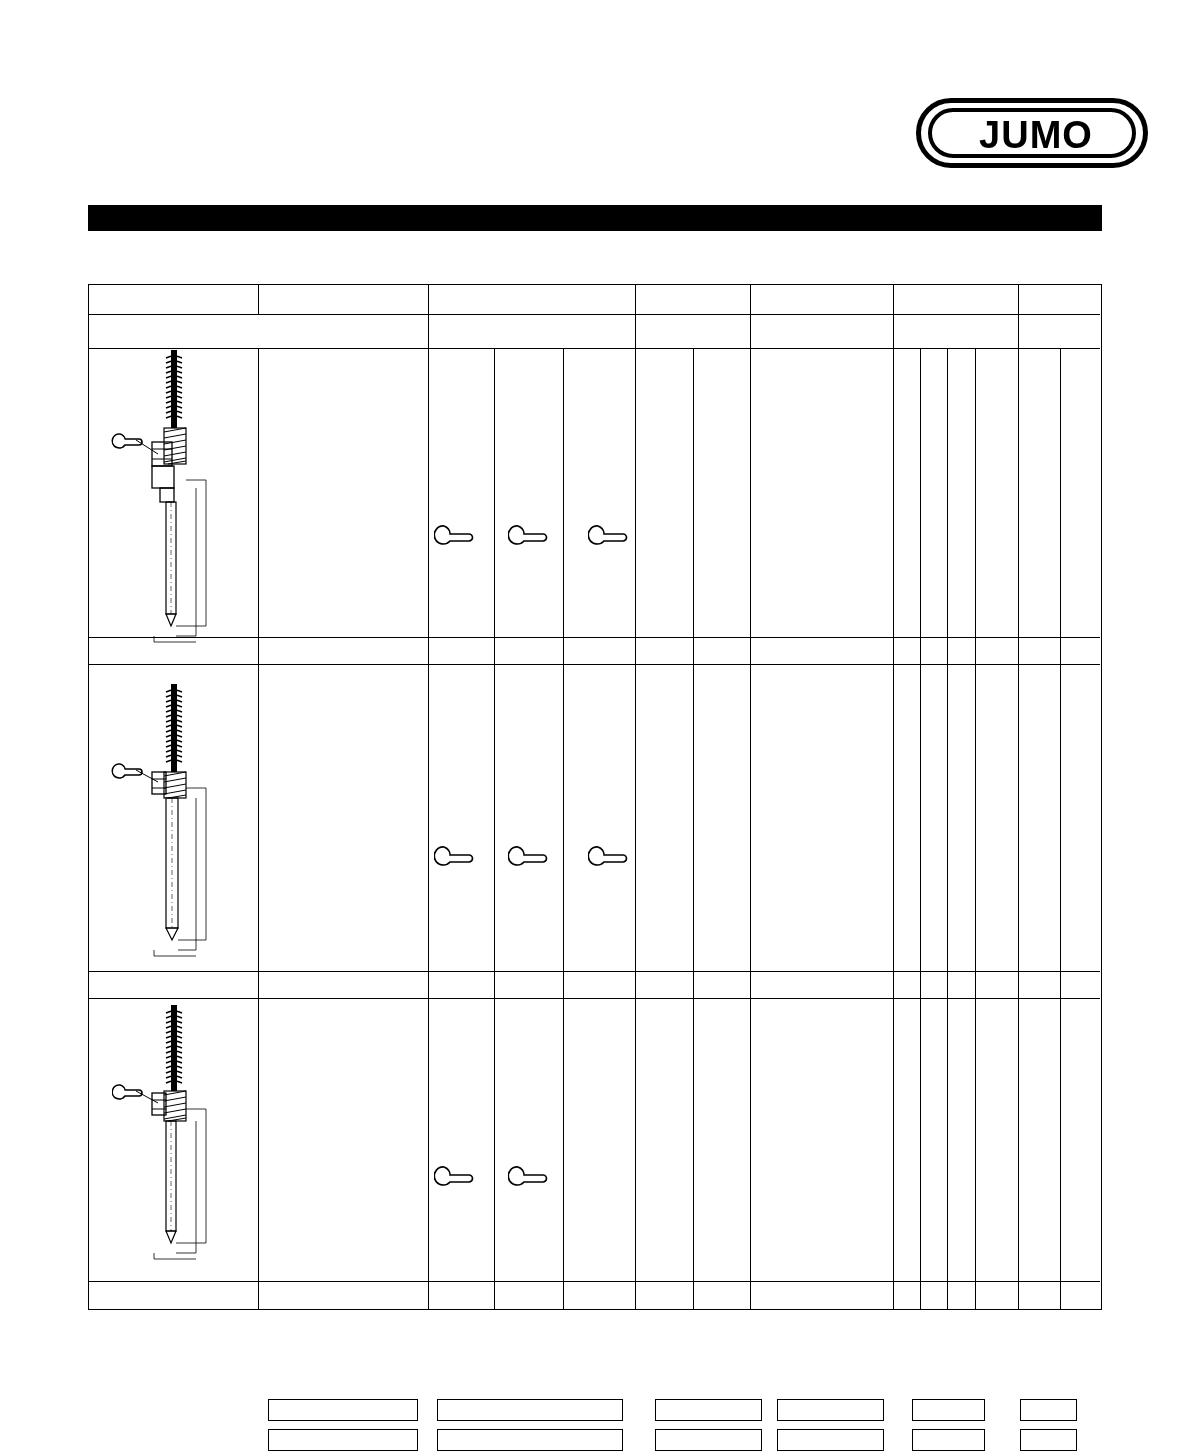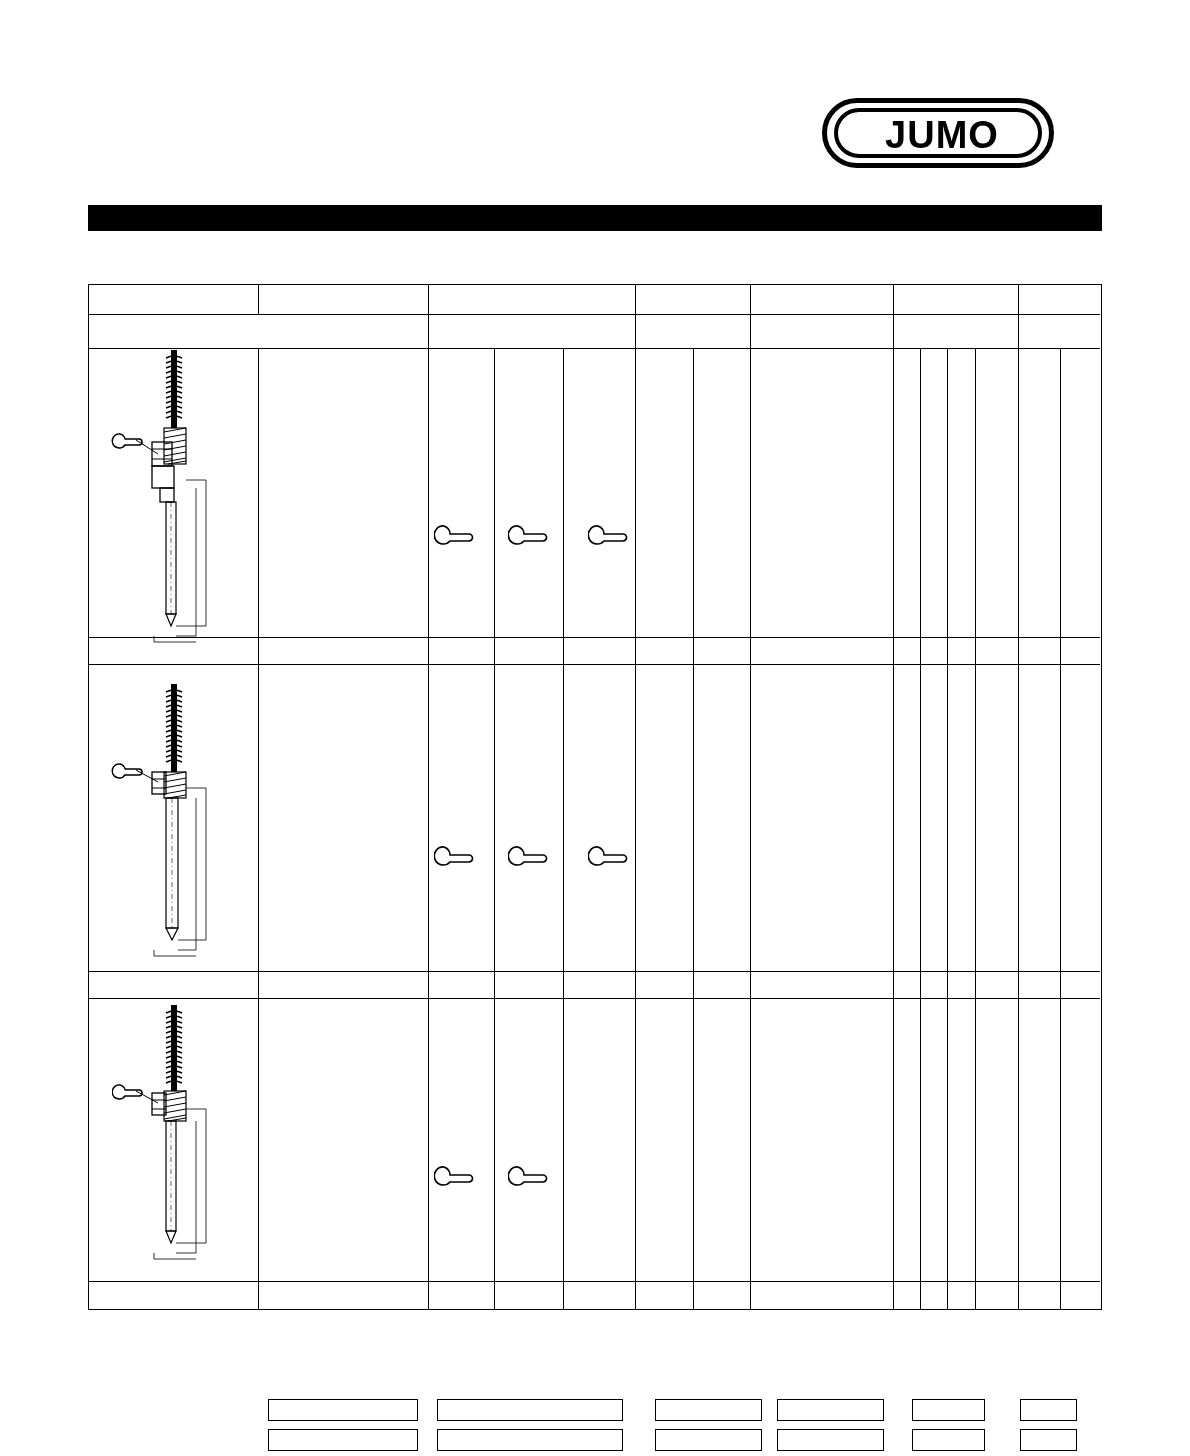--- a/index.html
+++ b/index.html
@@ -15,21 +15,21 @@
     position: relative;
     width: 1190px;
     height: 1456px;
     background: #ffffff;
     overflow: hidden;
   }
 
   
   .logo-wrap {
     position: absolute;
-    left: 822px;
+    left: 916px;
     top: 98px;
     width: 232px;
     height: 70px;
   }
   .logo-outer {
     position: absolute;
     left: 0;
     top: 0;
     width: 232px;
     height: 70px;

